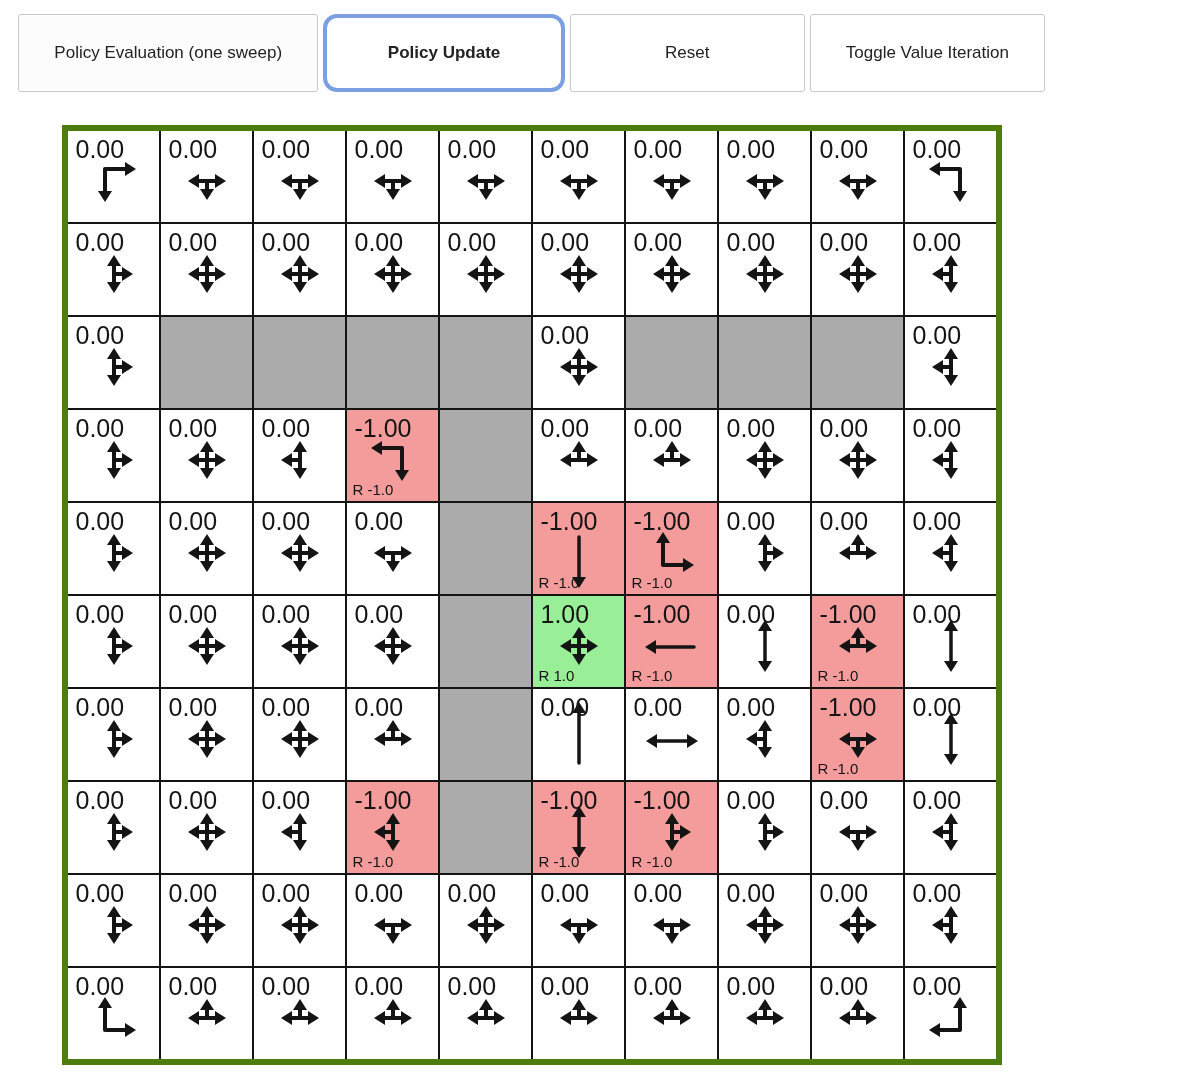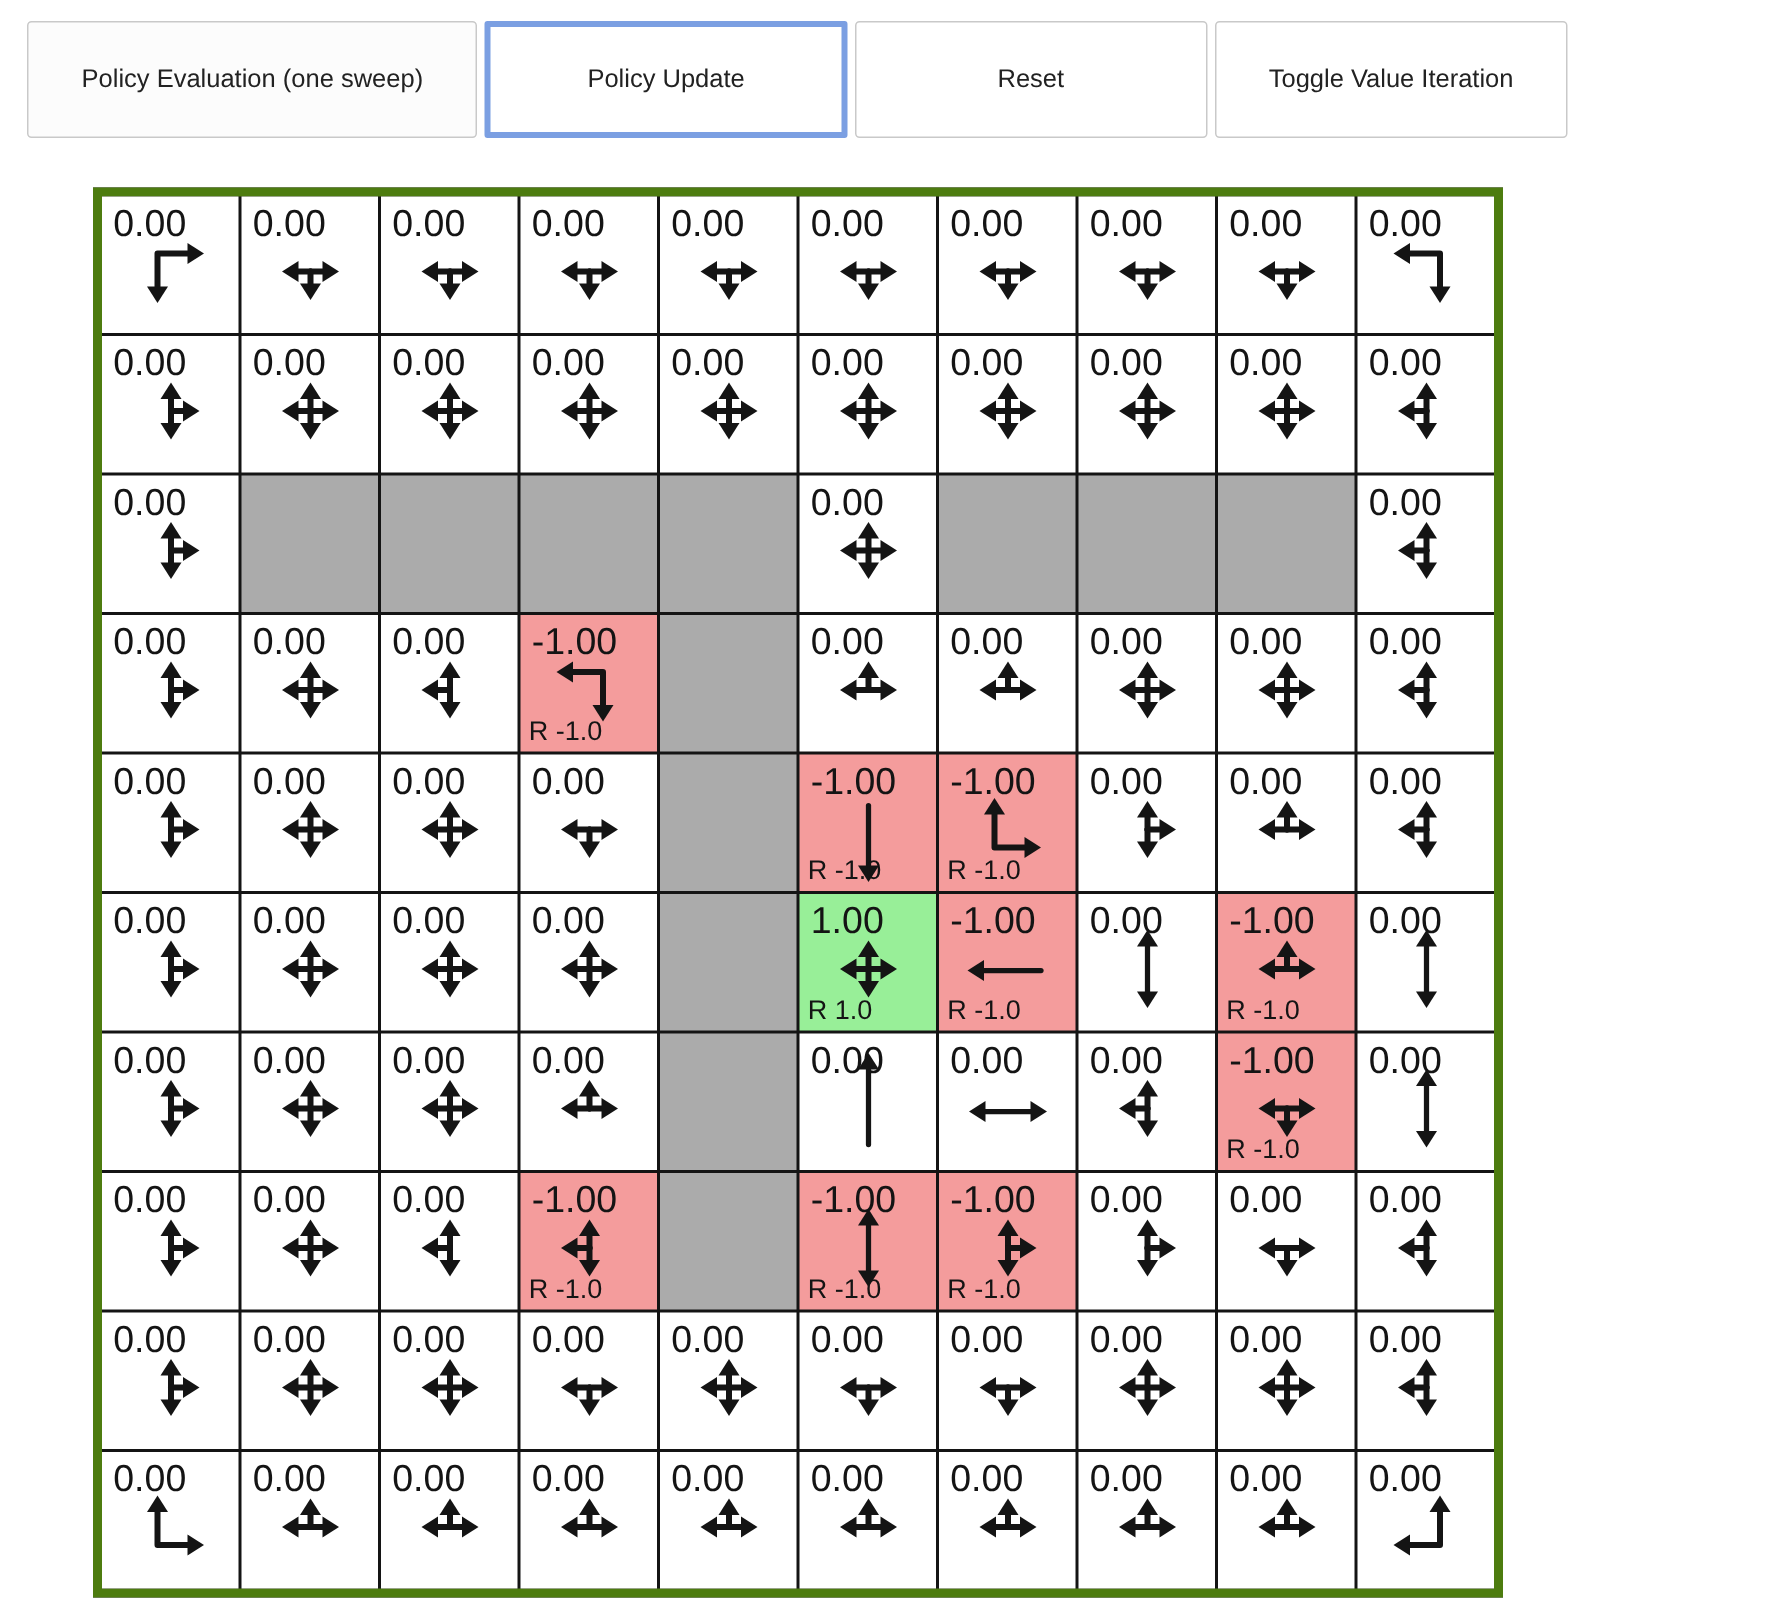--- a/index.html
+++ b/index.html
@@ -2,29 +2,29 @@
 <html><head>
 <meta charset="utf-8">
 <style>
   html,body{margin:0;padding:0;background:#fff;font-family:"Liberation Sans",sans-serif;}
   .page{width:1063px;height:1080px;position:relative;background:#fff;overflow:hidden;}
   .toolbar{display:flex;gap:5px;margin:14px 18px 0 18px;}
   .btn{flex:1;height:78px;background:#fff;border:1px solid #c9c9c9;border-radius:3px;
        font-size:17px;color:#222;font-family:"Liberation Sans",sans-serif;cursor:pointer;
        box-sizing:border-box;padding:0;}
   .btn.first{flex:1.28;background:#fcfcfc;}
-  .btn.active{border:4px solid var(--accent,#7b9fe2);border-radius:2px;}
+  .btn.active{border:4px solid var(--accent,#7b9fe2);border-radius:14px;font-weight:bold;}
   .grid{display:grid;grid-template-columns:repeat(10,91px);grid-auto-rows:91px;gap:2px;
         background:#141414;border:6px solid #4d7c0f;width:max-content;margin:33px auto 0 auto;}
   .cell{background:#fff;position:relative;}
   .cell.wall{background:var(--wall,#ababab);}
   .cell.red{background:var(--red,#f49c9c);}
   .cell.green{background:var(--green,#98ef98);}
   .val{position:absolute;top:5px;left:8px;font-size:25px;color:#141414;line-height:1.1;}
-  .rew{position:absolute;bottom:3px;left:6px;font-size:18px;color:#141414;}
+  .rew{position:absolute;bottom:3px;left:6px;font-size:15px;color:#141414;}
   .arr{position:absolute;left:0;top:0;width:91px;height:91px;}
 </style>
 </head>
 <body>
 
 <div class="page" style="--red: #f49c9c; --green: #98ef98; --wall: #ababab; --accent: #7b9fe2;">
   <div class="toolbar">
     <button class="btn first">Policy Evaluation (one sweep)</button>
     <button class="btn active">Policy Update</button>
     <button class="btn">Reset</button>

